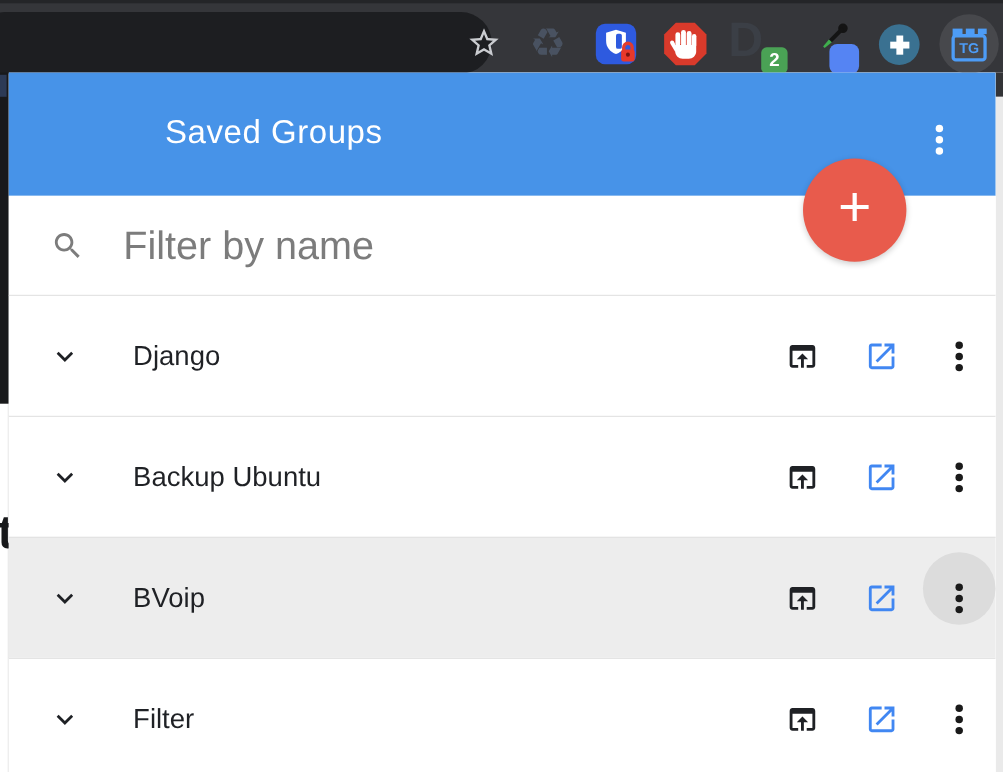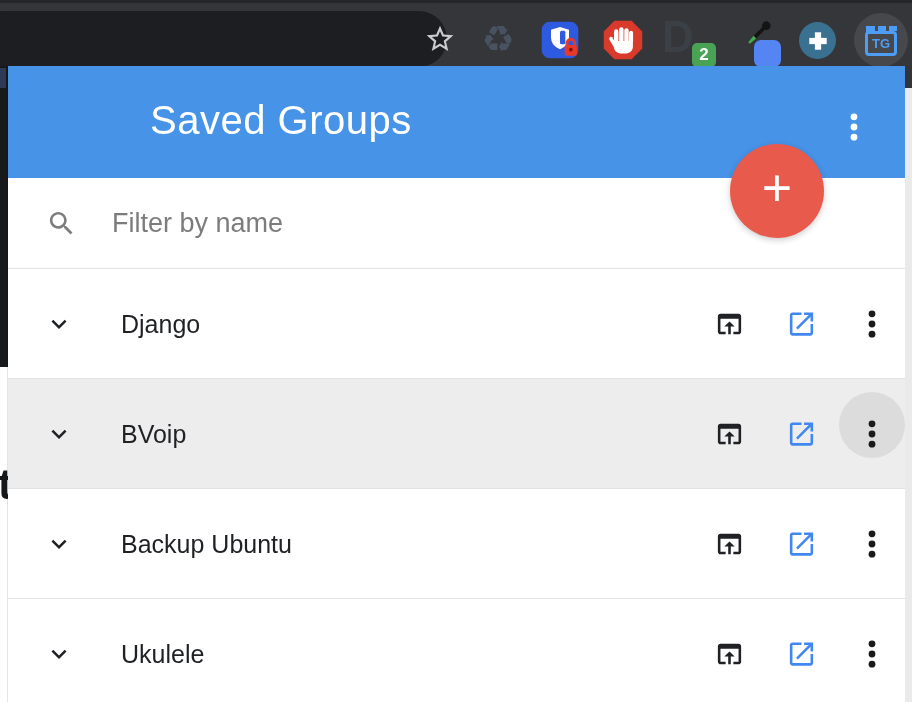--- a/index.html
+++ b/index.html
@@ -32,28 +32,28 @@
   .behind-left-dark { position:absolute; left:0; top:66px; width:8px; height:301px; background:#18191b; }
   .behind-left-accent { position:absolute; left:0; top:68px; width:6px; height:20px; background:#2c3a55; }
   .behind-t { position:absolute; left:0; top:462px; width:9px; height:44px; overflow:hidden; }
   .behind-t span { font-size:43px; font-weight:bold; color:#17181a; display:block; margin-left:-2px; line-height:44px; }
   .behind-right-dark { position:absolute; left:905px; top:66px; width:7px; height:22px; background:#333437; }
   .behind-right { position:absolute; left:905px; top:88px; width:7px; height:614px; background:#eaeaea; }
 
   
   .popup { position:absolute; left:8px; top:66px; width:897px; height:636px; background:#fff; box-shadow:-1px 0 0 rgba(0,0,0,.10); }
   .popup-header { position:relative; width:100%; height:112px; background:#4793e8; }
-  .popup-title { position:absolute; left:142px; top:50%; transform:translateY(-54%); color:#ffffff; font-size:40px; font-weight:500; letter-spacing:.5px; }
+  .popup-title { position:absolute; left:142px; top:50%; transform:translateY(-54%); color:#ffffff; font-size:30px; font-weight:500; letter-spacing:.5px; }
   .header-kebab { position:absolute; right:34px; top:44px; width:34px; height:34px; }
   .fab { position:absolute; left:722px; top:78px; width:94px; height:94px; border-radius:50%; background:#e85b4c; display:flex; align-items:center; justify-content:center; box-shadow:0 2px 6px rgba(0,0,0,.20); z-index:5; }
   .fab span { color:#fff; font-size:52px; font-weight:300; line-height:1; transform:translateY(-3px); }
 
   .filter-row { position:relative; width:100%; height:90px; background:#fff; }
   .search-icon { position:absolute; left:38px; top:30px; width:31px; height:31px; }
-  .filter-input { position:absolute; left:104px; top:20px; width:560px; height:50px; border:none; outline:none; font-size:27px; color:#8b5cf6; font-family:"Liberation Sans", sans-serif; background:transparent; }
+  .filter-input { position:absolute; left:104px; top:20px; width:560px; height:50px; border:none; outline:none; font-size:36px; color:#8b5cf6; font-family:"Liberation Sans", sans-serif; background:transparent; }
   .filter-input::placeholder { color:#7c7c7c; opacity:1; }
 
   .rows { position:relative; width:100%; }
   .row { position:relative; width:100%; height:110px; border-top:1px solid #e2e2e2; background:#fff; }
   .row.highlight { background:#ededed; }
   .kebab-halo { position:absolute; left:831px; top:13px; width:66px; height:66px; border-radius:50%; background:#dcdcdc; }
   .chev-btn { position:absolute; left:36px; top:50%; transform:translateY(-50%); width:30px; height:30px; }
   .group-name { position:absolute; left:113px; top:50%; transform:translateY(-50%); font-size:25px; color:#1f2125; }
   .row-icon { position:absolute; top:50%; transform:translateY(-50%); width:31px; height:31px; }
   .icon-openbrowser { left:706px; }
@@ -199,20 +199,46 @@
         </span>
         <span class="row-icon icon-kebab">
           <svg width="34" height="34" viewBox="0 0 24 24" fill="#1a1a1a">
               <circle cx="12" cy="4.8" r="2.4"></circle>
               <circle cx="12" cy="12" r="2.4"></circle>
               <circle cx="12" cy="19.2" r="2.4"></circle>
             </svg>
         </span>
       </div>
 
+      <div class="row">
+        <span class="chev-btn">
+          <svg width="30" height="30" viewBox="0 0 24 24">
+              <path fill="#1f2125" d="M16.59 8.59 12 13.17 7.41 8.59 6 10l6 6 6-6z"></path>
+            </svg>
+        </span>
+        <span class="group-name">Backup Ubuntu</span>
+        <span class="row-icon icon-openbrowser">
+          <svg width="31" height="31" viewBox="0 0 24 24">
+              <path fill="#1f2125" d="M19 4H5c-1.11 0-2 .9-2 2v12c0 1.1.89 2 2 2h4v-2H5V8h14v10h-4v2h4c1.1 0 2-.9 2-2V6c0-1.1-.89-2-2-2zm-7 6l-4 4h3v6h2v-6h3l-4-4z"></path>
+            </svg>
+        </span>
+        <span class="row-icon icon-opennew">
+          <svg width="31" height="31" viewBox="0 0 24 24">
+              <path fill="#4187f2" d="M19 19H5V5h7V3H5c-1.11 0-2 .89-2 2v14c0 1.1.89 2 2 2h14c1.1 0 2-.9 2-2v-7h-2v7zM14 3v2h3.59l-9.83 9.83 1.41 1.41L19 6.41V10h2V3h-7z"></path>
+            </svg>
+        </span>
+        <span class="row-icon icon-kebab">
+          <svg width="34" height="34" viewBox="0 0 24 24" fill="#1a1a1a">
+              <circle cx="12" cy="4.8" r="2.4"></circle>
+              <circle cx="12" cy="12" r="2.4"></circle>
+              <circle cx="12" cy="19.2" r="2.4"></circle>
+            </svg>
+        </span>
+      </div>
+
       <div class="row highlight">
         <div class="kebab-halo"></div>
         <span class="chev-btn">
           <svg width="30" height="30" viewBox="0 0 24 24">
               <path fill="#1f2125" d="M16.59 8.59 12 13.17 7.41 8.59 6 10l6 6 6-6z"></path>
             </svg>
         </span>
         <span class="group-name">BVoip</span>
         <span class="row-icon icon-openbrowser">
           <svg width="31" height="31" viewBox="0 0 24 24">
@@ -232,47 +258,21 @@
             </svg>
         </span>
       </div>
 
       <div class="row">
         <span class="chev-btn">
           <svg width="30" height="30" viewBox="0 0 24 24">
               <path fill="#1f2125" d="M16.59 8.59 12 13.17 7.41 8.59 6 10l6 6 6-6z"></path>
             </svg>
         </span>
-        <span class="group-name">Backup Ubuntu</span>
-        <span class="row-icon icon-openbrowser">
-          <svg width="31" height="31" viewBox="0 0 24 24">
-              <path fill="#1f2125" d="M19 4H5c-1.11 0-2 .9-2 2v12c0 1.1.89 2 2 2h4v-2H5V8h14v10h-4v2h4c1.1 0 2-.9 2-2V6c0-1.1-.89-2-2-2zm-7 6l-4 4h3v6h2v-6h3l-4-4z"></path>
-            </svg>
-        </span>
-        <span class="row-icon icon-opennew">
-          <svg width="31" height="31" viewBox="0 0 24 24">
-              <path fill="#4187f2" d="M19 19H5V5h7V3H5c-1.11 0-2 .89-2 2v14c0 1.1.89 2 2 2h14c1.1 0 2-.9 2-2v-7h-2v7zM14 3v2h3.59l-9.83 9.83 1.41 1.41L19 6.41V10h2V3h-7z"></path>
-            </svg>
-        </span>
-        <span class="row-icon icon-kebab">
-          <svg width="34" height="34" viewBox="0 0 24 24" fill="#1a1a1a">
-              <circle cx="12" cy="4.8" r="2.4"></circle>
-              <circle cx="12" cy="12" r="2.4"></circle>
-              <circle cx="12" cy="19.2" r="2.4"></circle>
-            </svg>
-        </span>
-      </div>
-
-      <div class="row">
-        <span class="chev-btn">
-          <svg width="30" height="30" viewBox="0 0 24 24">
-              <path fill="#1f2125" d="M16.59 8.59 12 13.17 7.41 8.59 6 10l6 6 6-6z"></path>
-            </svg>
-        </span>
-        <span class="group-name">Ukulele</span>
+        <span class="group-name">Filter</span>
         <span class="row-icon icon-openbrowser">
           <svg width="31" height="31" viewBox="0 0 24 24">
               <path fill="#1f2125" d="M19 4H5c-1.11 0-2 .9-2 2v12c0 1.1.89 2 2 2h4v-2H5V8h14v10h-4v2h4c1.1 0 2-.9 2-2V6c0-1.1-.89-2-2-2zm-7 6l-4 4h3v6h2v-6h3l-4-4z"></path>
             </svg>
         </span>
         <span class="row-icon icon-opennew">
           <svg width="31" height="31" viewBox="0 0 24 24">
               <path fill="#4187f2" d="M19 19H5V5h7V3H5c-1.11 0-2 .89-2 2v14c0 1.1.89 2 2 2h14c1.1 0 2-.9 2-2v-7h-2v7zM14 3v2h3.59l-9.83 9.83 1.41 1.41L19 6.41V10h2V3h-7z"></path>
             </svg>
         </span>

